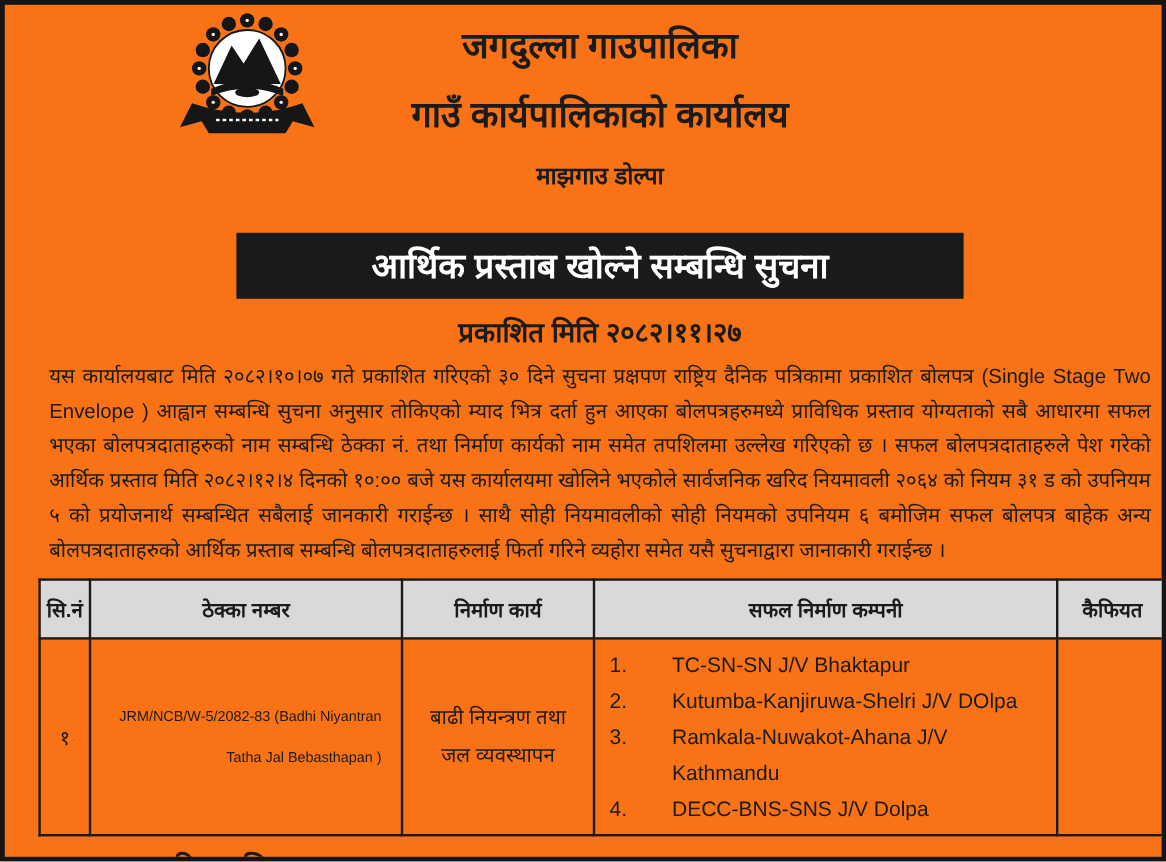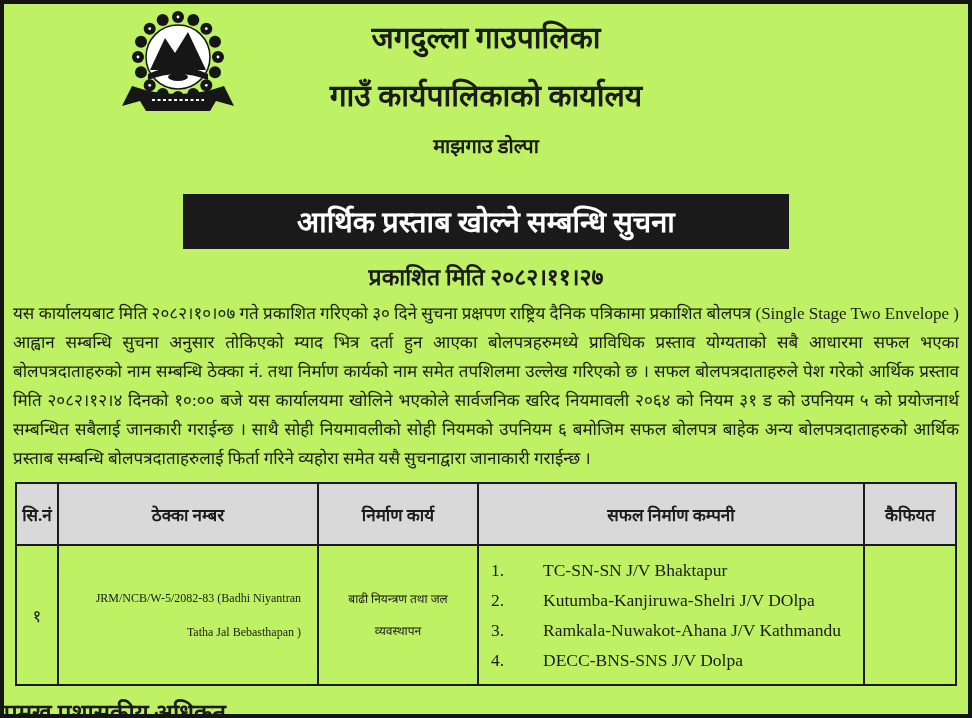--- a/index.html
+++ b/index.html
@@ -1,21 +1,22 @@
 <!DOCTYPE html>
 <html><head>
 <meta charset="utf-8">
 <style>
   html,body { margin:0; padding:0; background:#ffffff; }
   .page {
     width:972px; height:718px; box-sizing:border-box;
-    border:4px solid #151515; background:#bef264;
+    border:4px solid #151515; background:#f97316;
     position:relative; overflow:hidden;
-    font-family:Liberation Serif, serif;
+    font-family:Liberation Sans, sans-serif;
     color:#1b1b1b;
+    padding-left:28px;
   }
   
   .header { position:relative; height:166px; }
   .emblem { position:absolute; left:114px; top:6px; width:120px; height:112px; }
   .titles { text-align:center; }
   .org-name   { font-size:30px; font-weight:bold; padding-top:12px; }
   .office-name{ font-size:30px; font-weight:bold; margin-top:17px; }
   .addr-line  { font-size:20px; font-weight:bold; margin-top:17px; }
   .prov-line  { font-size:20px; font-weight:bold; margin-top:11px; }
   
@@ -27,28 +28,28 @@
   
   .body-text {
     margin:7px 9px 0 9px; font-size:17px; line-height:29px; text-align:justify;
   }
   
   .notice-table {
     width:942px; margin:9px auto 0; border-collapse:collapse; table-layout:fixed;
   }
   .notice-table th, .notice-table td { border:2px solid #1b1b1b; box-sizing:border-box; }
   .notice-table th {
-    background:#d9d9d9; font-size:17px; font-weight:bold; height:62px; text-align:center;
+    background:#d9d9d9; font-size:17px; font-weight:bold; height:49px; text-align:center;
   }
   .col-sn{width:42px;} .col-contract{width:260px;} .col-work{width:160px;}
   .col-comp{width:386px;} .col-remarks{width:92px;}
   .row-body td { height:140px; vertical-align:middle; }
   .cell-serial { text-align:center; font-size:17px; }
   .cell-contract { text-align:right; font-size:12px; line-height:34px; padding:0 16px; }
-  .cell-work { text-align:center; font-size:12px; line-height:32px; padding:0 8px; }
+  .cell-work { text-align:center; font-size:17px; line-height:32px; padding:0 8px; }
   .cell-companies { padding:6px 6px 6px 12px; }
   .company-row { display:flex; font-size:17.5px; line-height:30px; }
   .company-num { width:52px; flex:none; }
   .company-name { flex:1; }
   
   .signatory {
     padding-right:20px; font-weight:bold; font-size:24px; margin-top:9px;
   }
 </style>
 </head>

